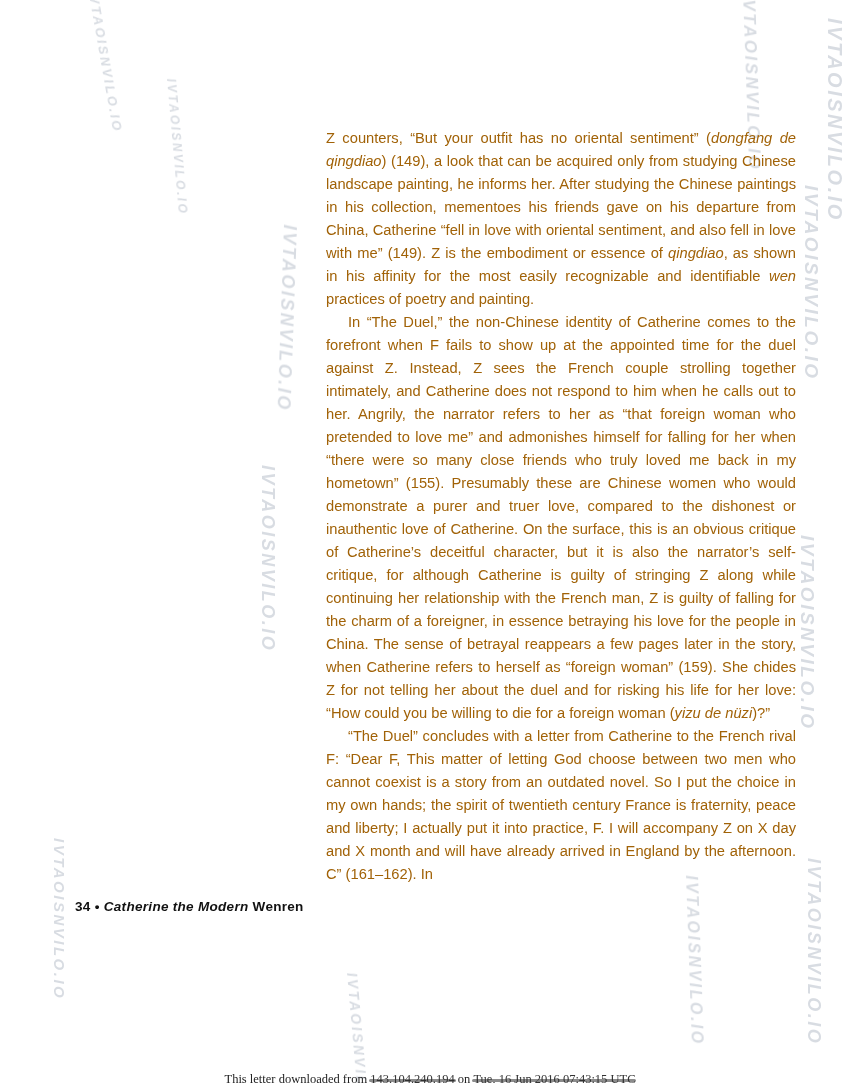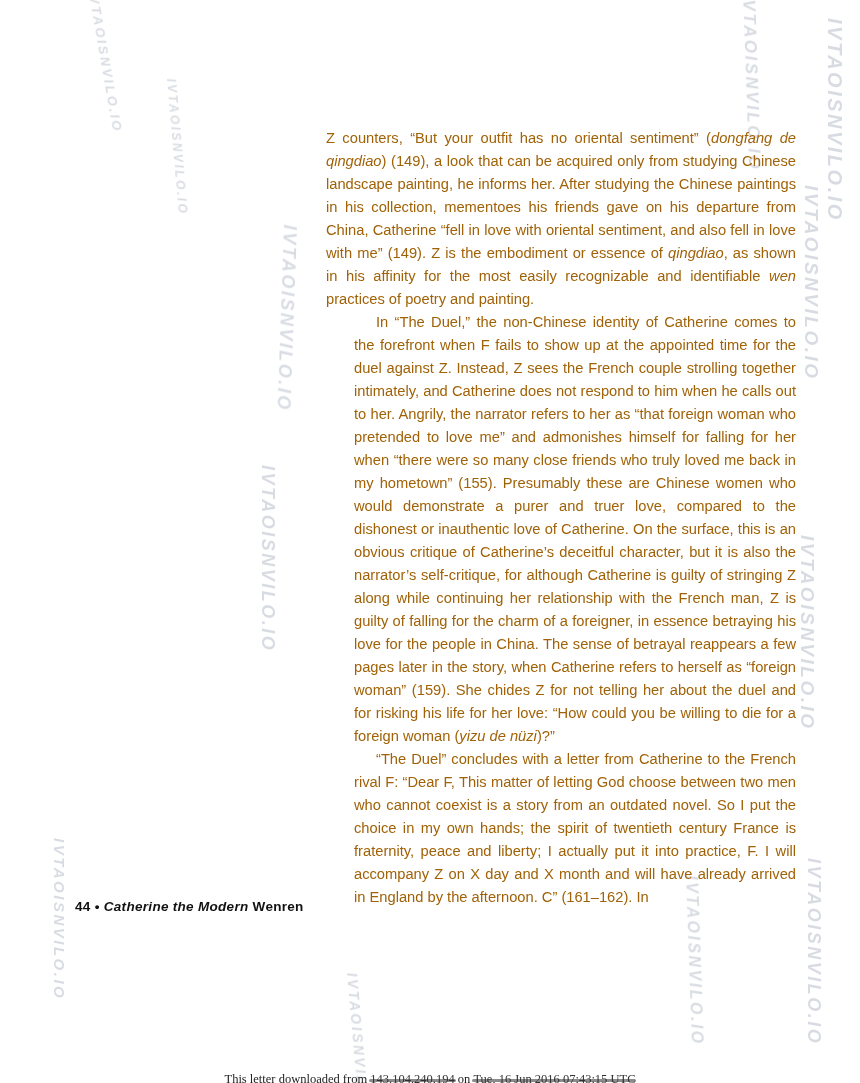--- a/index.html
+++ b/index.html
@@ -17,21 +17,21 @@
     position: absolute;
     left: 326px;
     top: 127px;
     width: 470px;
     color: #a16207;
     font-size: 14.7px;
     line-height: 23px;
     text-align: justify;
   }
   .body-para { margin: 0; }
-  .body-para.indent { text-indent: 22px; margin-left: 28px; }
+  .body-para.indent { text-indent: 22px; }
   .body-para i { font-style: italic; }
 
   
   .footer {
     position: absolute;
     left: 75px;
     top: 899px;
     font-size: 13.5px;
     font-weight: bold;
     color: #111111;
@@ -114,19 +114,19 @@
   <span class="wm wm10">IVTAOISNVILO.IO</span>
   <span class="wm wm11">IVTAOISNVILO.IO</span>
   <span class="wm wm12">IVTAOISNVILO.IO</span>
 
   <div class="text-block">
       <p class="body-para"><span>Z counters, “But your outfit has no oriental sentiment” (</span><i>dongfang de qingdiao</i><span>) (149), a look that can be acquired only from studying Chinese landscape painting, he informs her. After studying the Chinese paintings in his collection, mementoes his friends gave on his departure from China, Catherine “fell in love with oriental sentiment, and also fell in love with me” (149). Z is the embodiment or essence of </span><i>qingdiao</i><span>, as shown in his affinity for the most easily recognizable and identifiable </span><i>wen</i><span> practices of poetry and painting.</span></p>
       <p class="body-para indent"><span>In “The Duel,” the non-Chinese identity of Catherine comes to the forefront when F fails to show up at the appointed time for the duel against Z. Instead, Z sees the French couple strolling together intimately, and Catherine does not respond to him when he calls out to her. Angrily, the narrator refers to her as “that foreign woman who pretended to love me” and admonishes himself for falling for her when “there were so many close friends who truly loved me back in my hometown” (155). Presumably these are Chinese women who would demonstrate a purer and truer love, compared to the dishonest or inauthentic love of Catherine. On the surface, this is an obvious critique of Catherine’s deceitful character, but it is also the narrator’s self-critique, for although Catherine is guilty of stringing Z along while continuing her relationship with the French man, Z is guilty of falling for the charm of a foreigner, in essence betraying his love for the people in China. The sense of betrayal reappears a few pages later in the story, when Catherine refers to herself as “foreign woman” (159). She chides Z for not telling her about the duel and for risking his life for her love: “How could you be willing to die for a foreign woman (</span><i>yizu de nüzi</i><span>)?”</span></p>
       <p class="body-para indent"><span>“The Duel” concludes with a letter from Catherine to the French rival F: “Dear F, This matter of letting God choose between two men who cannot coexist is a story from an outdated novel. So I put the choice in my own hands; the spirit of twentieth century France is fraternity, peace and liberty; I actually put it into practice, F. I will accompany Z on X day and X month and will have already arrived in England by the afternoon. C” (161–162). In</span></p>
     </div>
 
-  <div class="footer"><span>44</span><span> • </span><span class="italic">Catherine the Modern </span><span>Wenren</span></div>
+  <div class="footer"><span>34</span><span> • </span><span class="italic">Catherine the Modern </span><span>Wenren</span></div>
 
   <div class="jstor">
     <div><span>This letter downloaded from </span><span class="smudge">143.104.240.194</span><span> on </span><span class="smudge">Tue, 16 Jun 2016 07:43:15 UTC</span></div>
   </div>
 
 </div>
 
 </body></html>

